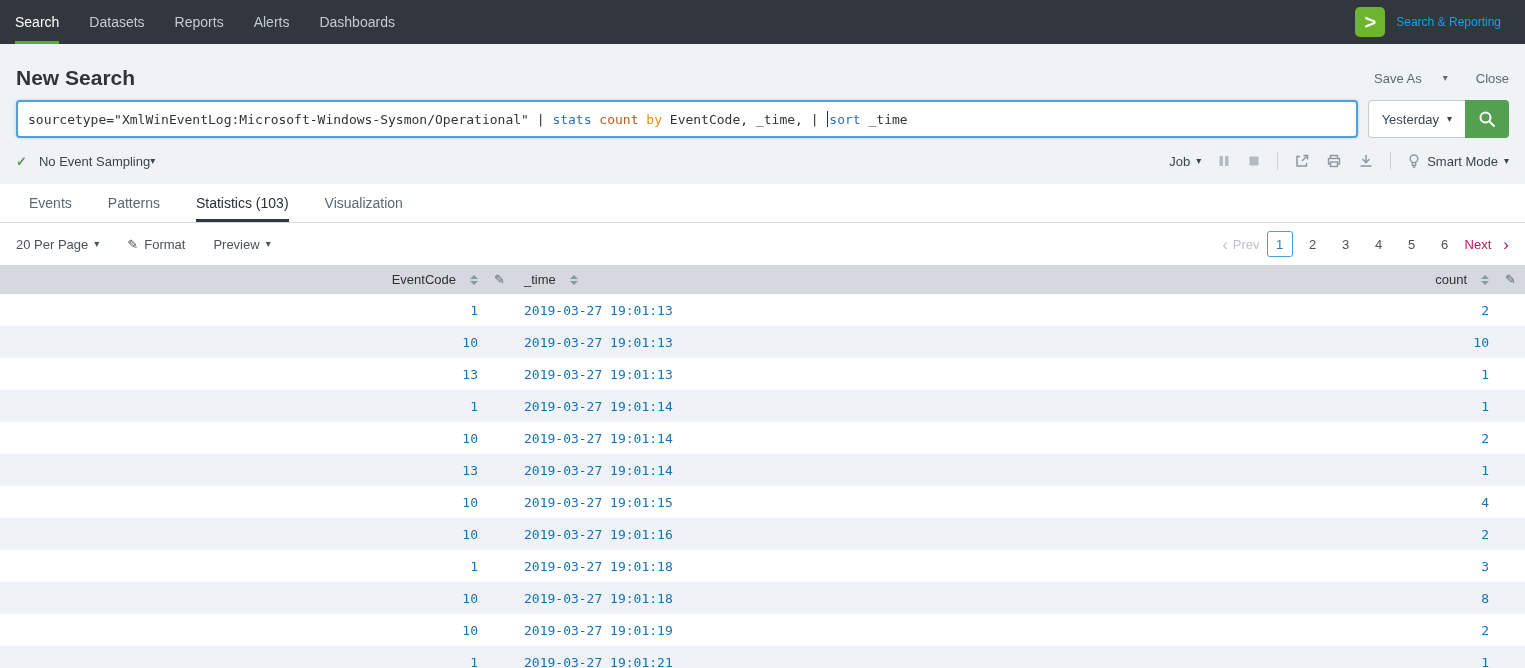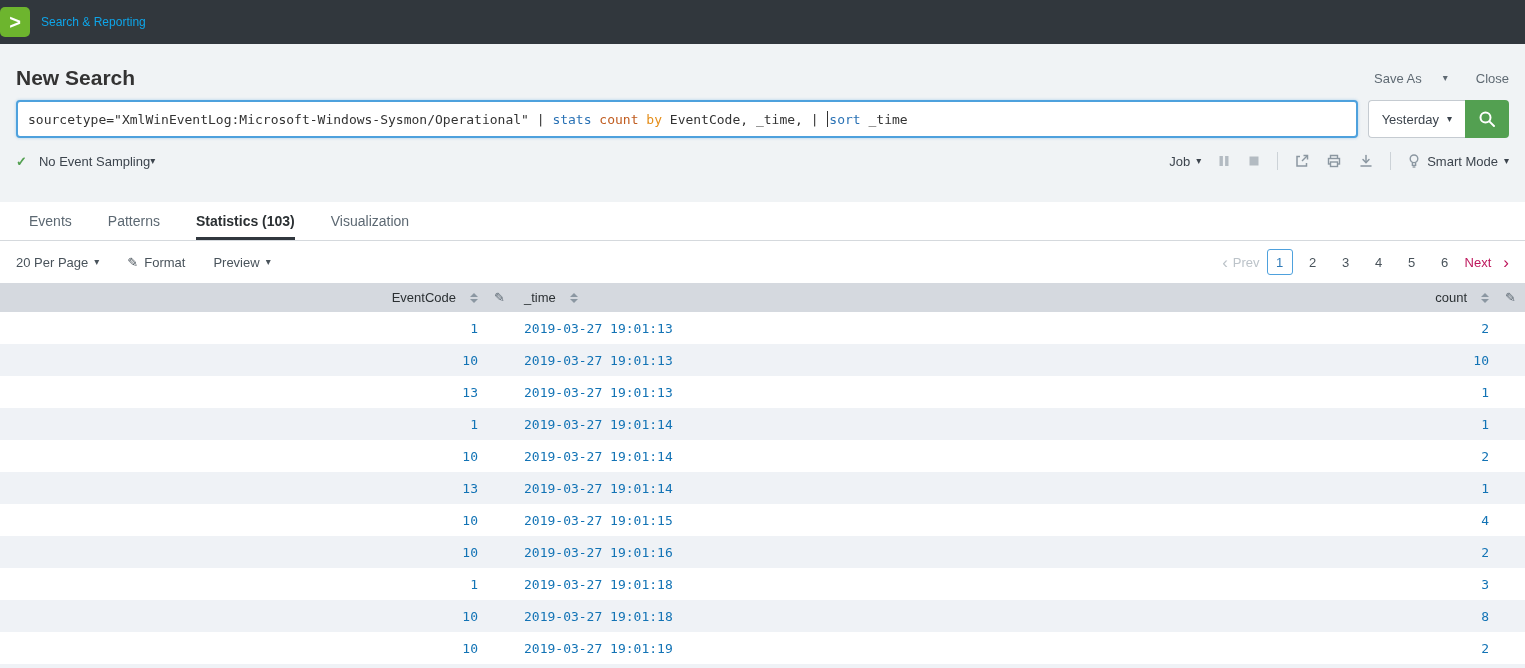--- a/index.html
+++ b/index.html
@@ -11,21 +11,21 @@
   .nav{display:flex}
   .nav-item{position:relative;display:flex;align-items:center;padding:0 15px;font-size:14px;color:#c3cbd2;cursor:pointer}
   .nav-item.active{color:#fff}
   .nav-item.active::after{content:"";position:absolute;left:15px;right:15px;bottom:0;height:3px;background:#65a637}
   .brand{display:flex;align-items:center;gap:11px;padding-right:24px}
   .logo{width:30px;height:30px;border-radius:5px;background:#6db52e;color:#fff;font-weight:bold;
     display:flex;align-items:center;justify-content:center;font-size:20px;line-height:1}
   .brand-name{color:#0ea5e9;font-size:12px}
 
   
-  .upper{background:#f0f3f5;padding:12px 16px 30px}
+  .upper{background:#f0f3f5;padding:12px 16px 12px}
   .title-row{display:flex;justify-content:space-between;align-items:center;height:44px}
   .page-title{font-size:21px;font-weight:700;color:#333}
   .title-actions{display:flex;gap:28px;font-size:13px;color:#5f6a73}
   .action{display:flex;align-items:center;gap:21px;cursor:pointer}
   .caret{font-size:10px;line-height:1;color:inherit}
 
   .search-row{display:flex;align-items:stretch}
   .search-box{flex:1;height:38px;background:#fff;border:2px solid #4ea1dd;border-radius:4px;margin-right:10px;
     display:flex;align-items:center;padding:0 10px;font-family:"DejaVu Sans Mono","Liberation Mono",monospace;
     font-size:13px;white-space:pre;overflow:hidden;box-shadow:0 0 3px rgba(78,161,221,.45);cursor:text}
@@ -42,21 +42,21 @@
   .sampling{margin-left:5px;display:flex;align-items:center;cursor:pointer}
   .job-right{display:flex;align-items:center;gap:16px}
   .menu-btn{display:flex;align-items:center;gap:6px;cursor:pointer;color:#3c444d}
   .icon-btn{display:flex;align-items:center;cursor:pointer;color:#8b97a1}
   .icon-btn.dim{color:#b3bbc2}
   .vdiv{width:1px;height:18px;background:#ccd2d7}
 
   
   .tabs{display:flex;gap:36px;padding:0 29px;background:#fff;border-bottom:1px solid #d5d9dd}
   .tab{padding:11px 0 8px;font-size:14px;color:#5c6872;cursor:pointer;border-bottom:3px solid transparent}
-  .tab.active{color:#2b3033;font-weight:700;border-bottom-color:#31373e}
+  .tab.active{color:#2b3033;font-weight:400;border-bottom-color:#31373e}
 
   
   .toolbar{display:flex;justify-content:space-between;align-items:center;padding:8px 16px;background:#fff}
   .tools{display:flex;align-items:center;gap:28px;font-size:13px;color:#49535b}
   .tool{display:flex;align-items:center;gap:6px;cursor:pointer}
   .pencil{font-style:normal;font-size:13px}
   .pagination{display:flex;align-items:center;gap:7px;font-size:13px}
   .page-prev{display:flex;align-items:center;gap:5px;color:#bcc3c9}
   .page-next{display:flex;align-items:center;gap:12px;color:#be185d;cursor:pointer}
   .chev{font-size:17px;line-height:1}
@@ -79,20 +79,27 @@
     font-size:13px;color:#1273b5;vertical-align:middle;cursor:pointer}
   tbody tr:nth-child(even){background:#eff2f6}
   .td-right{text-align:right}
   .td-left{text-align:left}
   .spacer{cursor:default}
 </style>
 </head>
 <body>
 
 <header class="appbar">
+  <nav class="nav" id="nav">
+      <div class="nav-item active">Search</div>
+      <div class="nav-item">Datasets</div>
+      <div class="nav-item">Reports</div>
+      <div class="nav-item">Alerts</div>
+      <div class="nav-item">Dashboards</div>
+    </nav>
   <div class="brand">
     <div class="logo">&gt;</div>
     <div class="brand-name">Search &amp; Reporting</div>
   </div>
 </header>
 
 <section class="upper">
   <div class="title-row">
     <div class="page-title">New Search</div>
     <div class="title-actions">

